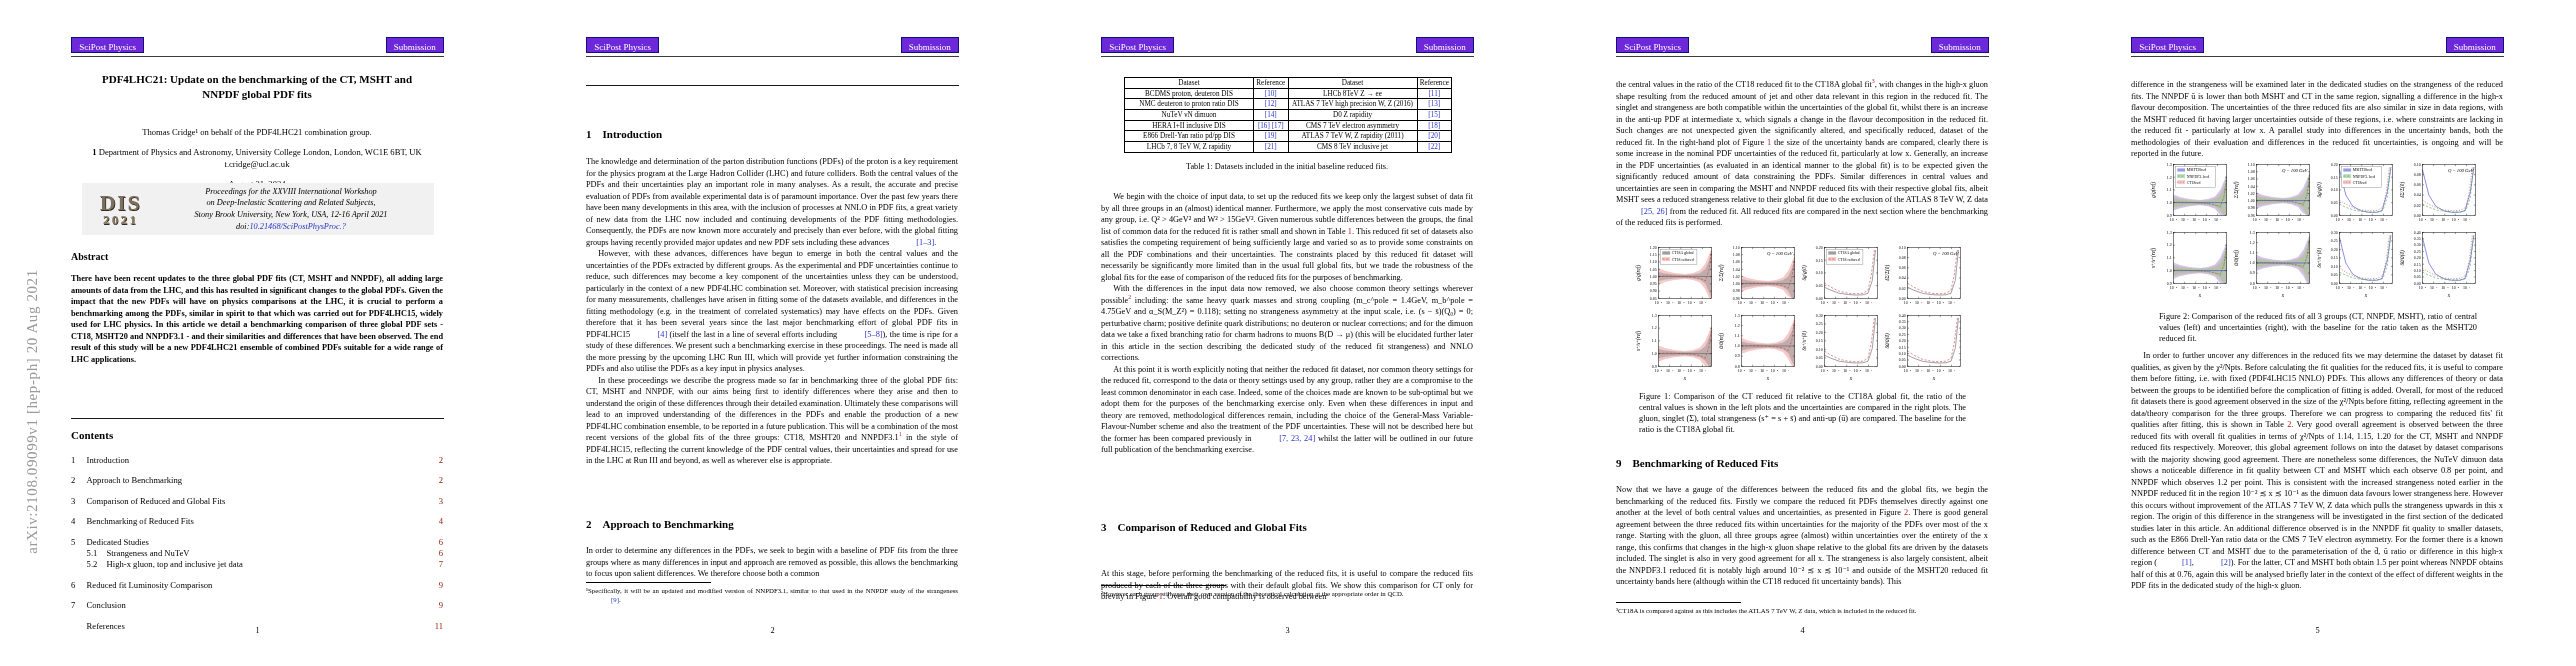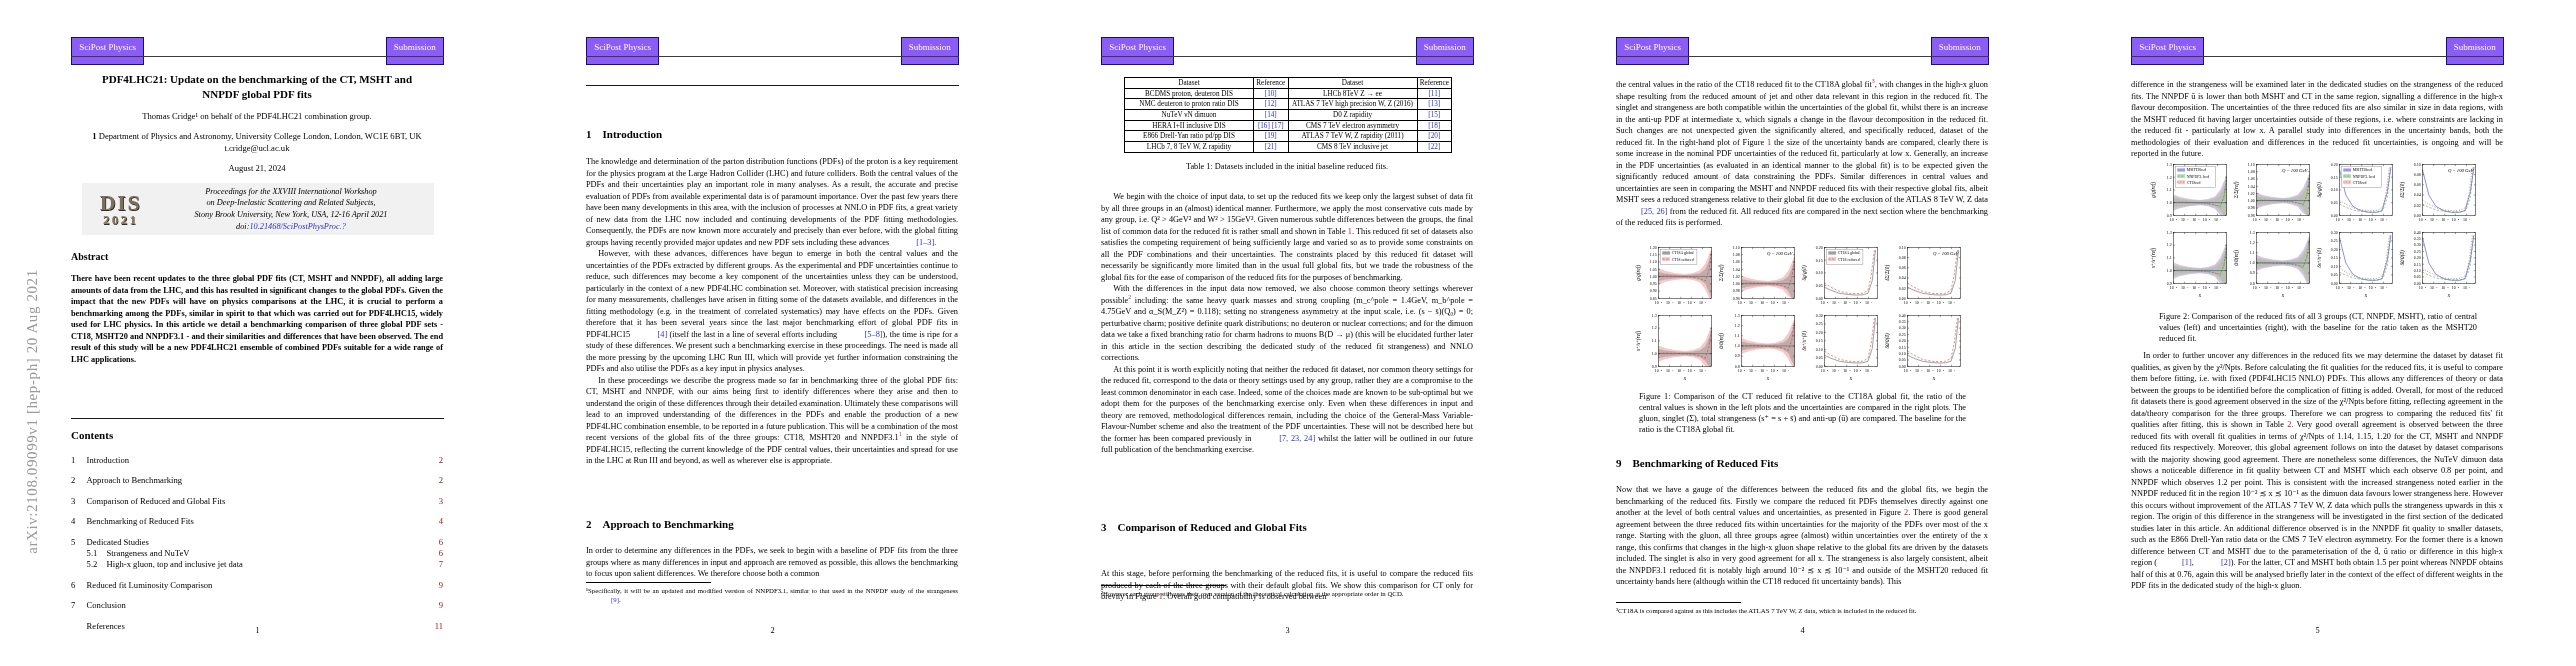--- a/index.html
+++ b/index.html
@@ -1,27 +1,27 @@
 <!DOCTYPE html>
 <html style="font-size:9px"><head>
 <meta charset="utf-8">
 <style>
   html,body{margin:0;padding:0;background:#ffffff;}
   body{width:2576px;height:667px;font-family:"Liberation Serif","DejaVu Serif",serif;color:#000;}
   .sheet{display:flex;width:2576px;height:667px;}
   .page{position:relative;width:515px;height:667px;background:#fff;overflow:hidden;flex:0 0 515px;}
   .abs{position:absolute;}
-  .badge{position:absolute;top:37px;height:28px;line-height:19.5px;background:#8b5cf6;border:0.6px solid #10107a;color:#fff;font-size:9px;padding:0 7.2px;box-sizing:border-box;}
+  .badge{position:absolute;top:37px;height:16px;line-height:19.5px;background:#6d28d9;border:0.6px solid #10107a;color:#fff;font-size:9px;padding:0 7.2px;box-sizing:border-box;}
   .badge.l{left:71px;}
   .badge.r{right:71px;}
   .headrule{position:absolute;left:71px;right:71px;top:56px;border-top:0.9px solid #3a3a3a;}
   .midrule{position:absolute;left:71px;right:71px;border-top:0.9px solid #1a1a1a;}
   .col{left:71px;width:372px;}
   .title{font-weight:bold;font-size:11px;line-height:15px;text-align:center;}
-  .centerline{text-align:center;font-size:8.6px;}
+  .centerline{text-align:center;font-size:8.6px;margin-top:16px;}
   .procbox{background:#f1f1f1;display:flex;align-items:center;padding:4.4px 5.6px;box-sizing:border-box;}
   .logo{width:66px;text-align:center;flex:0 0 66px;}
   .logo1{font-size:22px;line-height:21px;font-weight:bold;color:#7d6f5d;letter-spacing:1.7px;text-shadow:0.8px 0.8px 0 #352b1e;}
   .logo2{font-size:13.3px;line-height:13.3px;font-weight:bold;color:#8a7a64;letter-spacing:2.2px;text-shadow:0.6px 0.6px 0 #352b1e;}
   .proctext{flex:1;text-align:center;font-style:italic;font-size:8.3px;line-height:11.7px;}
   .doilink{color:#2b35c8;}
   .sechead{font-size:11px;font-weight:bold;}
   .para{margin:0 0 0 0;text-align:justify;font-size:8.3px;line-height:11.5px;}
   .para.ind{text-indent:12.2px;}
   .parablock .para{margin-bottom:0;}

